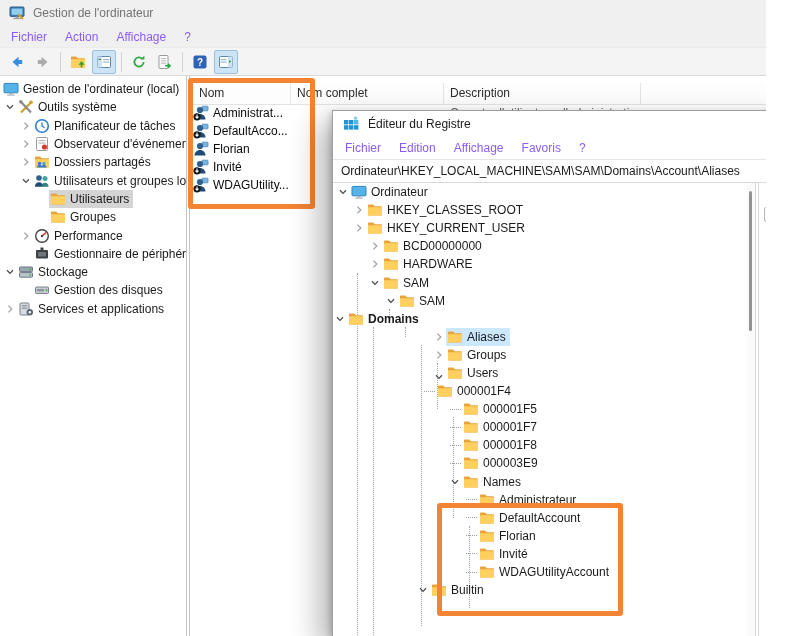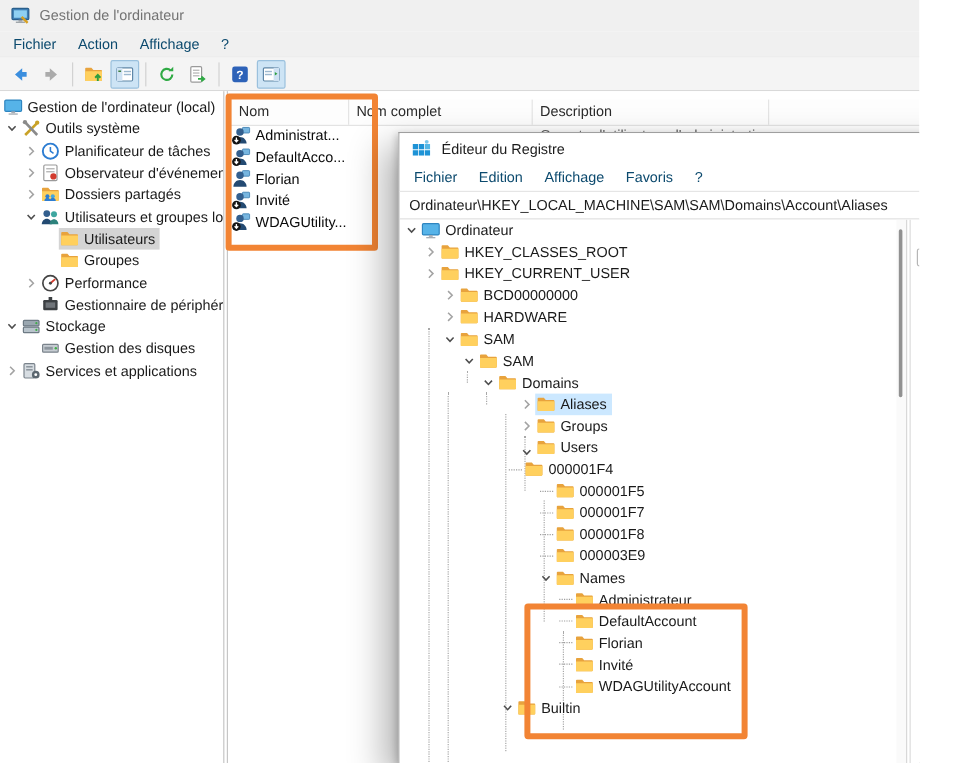--- a/index.html
+++ b/index.html
@@ -6,21 +6,21 @@
   body{width:800px;height:636px;overflow:hidden;font-family:"Liberation Sans","DejaVu Sans",sans-serif;font-size:12px;color:#1a1a1a;background:#fff;position:relative;}
   .screen{position:absolute;inset:0;width:766px;height:636px;overflow:hidden;background:#fff;}
 
   
   .cm-window{position:absolute;inset:0;background:#fff;}
   .cm-titlebar{position:absolute;left:0;top:0;width:800px;height:26px;background:#f0f0f0;display:flex;align-items:center;}
   .cm-titlebar .app-icon{margin:0 8px 0 9px;width:16px;height:16px;flex:none;}
   .cm-title-text{color:#737373;}
   .menubar{display:flex;align-items:center;}
   .cm-menubar{position:absolute;left:0;top:26px;width:800px;height:21px;background:#f0f0f0;border-bottom:1px solid #ececec;padding-left:2px;}
-  .menu-item{padding:2px 9px;color:#0c4a6e;}
+  .menu-item{padding:2px 9px;color:#8b5cf6;}
   .cm-toolbar{position:absolute;left:0;top:48px;width:800px;height:28px;background:#f4f4f4;border-bottom:1px solid #d9d9d9;display:flex;align-items:center;padding-left:4px;box-sizing:border-box;}
   .tb-btn{width:22px;height:22px;display:flex;align-items:center;justify-content:center;margin:0 1px;border:1px solid transparent;border-radius:2px;flex:none;}
   .tb-btn.pressed{background:#cde4f5;border-color:#9ac0dd;}
   .tb-sep{width:1px;height:20px;background:#d2d2d2;margin:0 4px;flex:none;}
 
   
   .cm-treepane{position:absolute;left:0;top:76px;width:186px;height:560px;background:#fff;overflow:hidden;}
   .pane-divider{position:absolute;top:76px;width:4px;height:560px;background:#fff;border-left:1px solid #c6c6c6;border-right:1px solid #c6c6c6;box-sizing:border-box;}
   .cm-tree{position:absolute;left:0;top:4px;width:186px;}
   .tree-row{display:flex;align-items:center;white-space:nowrap;}
@@ -552,21 +552,21 @@
               </svg>
             </span>
             <span class="row-inner">
               <span class="t-icon"><svg width="16" height="16" viewBox="0 0 16 16" xmlns="http://www.w3.org/2000/svg">
                   <path d="M1 3.1c0-.4.3-.7.7-.7h4.5l1.6 1.9h6.5c.4 0 .7.3.7.7v7.7c0 .4-.3.7-.7.7H1.7a.7.7 0 0 1-.7-.7z" fill="#E8A33D"></path>
                   <path d="M1 5.3h14v7.4c0 .4-.3.7-.7.7H1.7a.7.7 0 0 1-.7-.7z" fill="#FFD05E"></path>
                 </svg></span>
               <span>SAM</span>
             </span>
           </div>
-          <div class="tree-row" style="padding-left: 67px;">
+          <div class="tree-row" style=" font-weight: bold;">
             <span class="chev-slot">
               <svg width="10" height="10" viewBox="0 0 10 10">
                 <path d="M2 3.2L5 6.4 8 3.2" stroke="#4d4d4d" stroke-width="1.3" fill="none"></path>
               </svg>
             </span>
             <span class="row-inner">
               <span class="t-icon"><svg width="16" height="16" viewBox="0 0 16 16" xmlns="http://www.w3.org/2000/svg">
                   <path d="M1 3.1c0-.4.3-.7.7-.7h4.5l1.6 1.9h6.5c.4 0 .7.3.7.7v7.7c0 .4-.3.7-.7.7H1.7a.7.7 0 0 1-.7-.7z" fill="#E8A33D"></path>
                   <path d="M1 5.3h14v7.4c0 .4-.3.7-.7.7H1.7a.7.7 0 0 1-.7-.7z" fill="#FFD05E"></path>
                 </svg></span>

